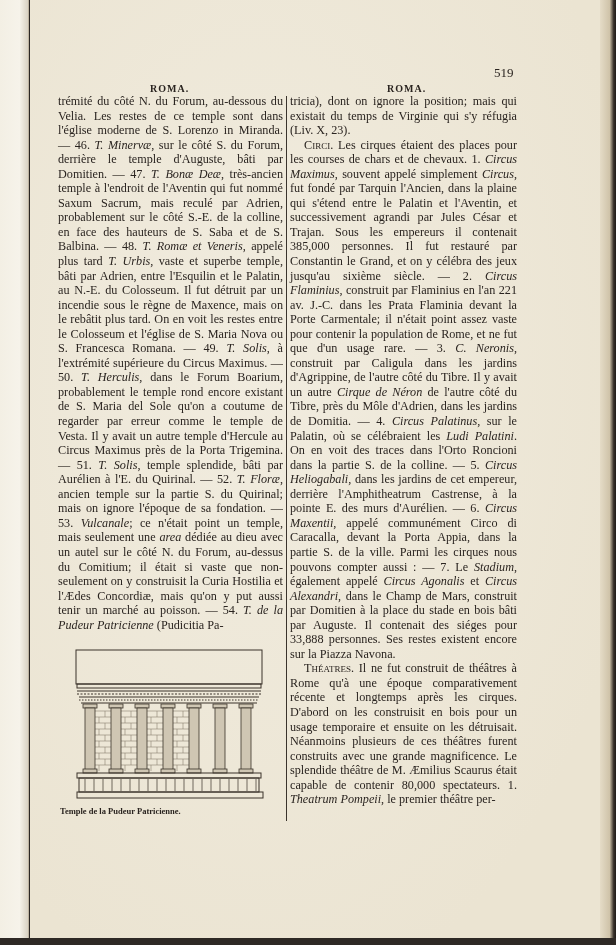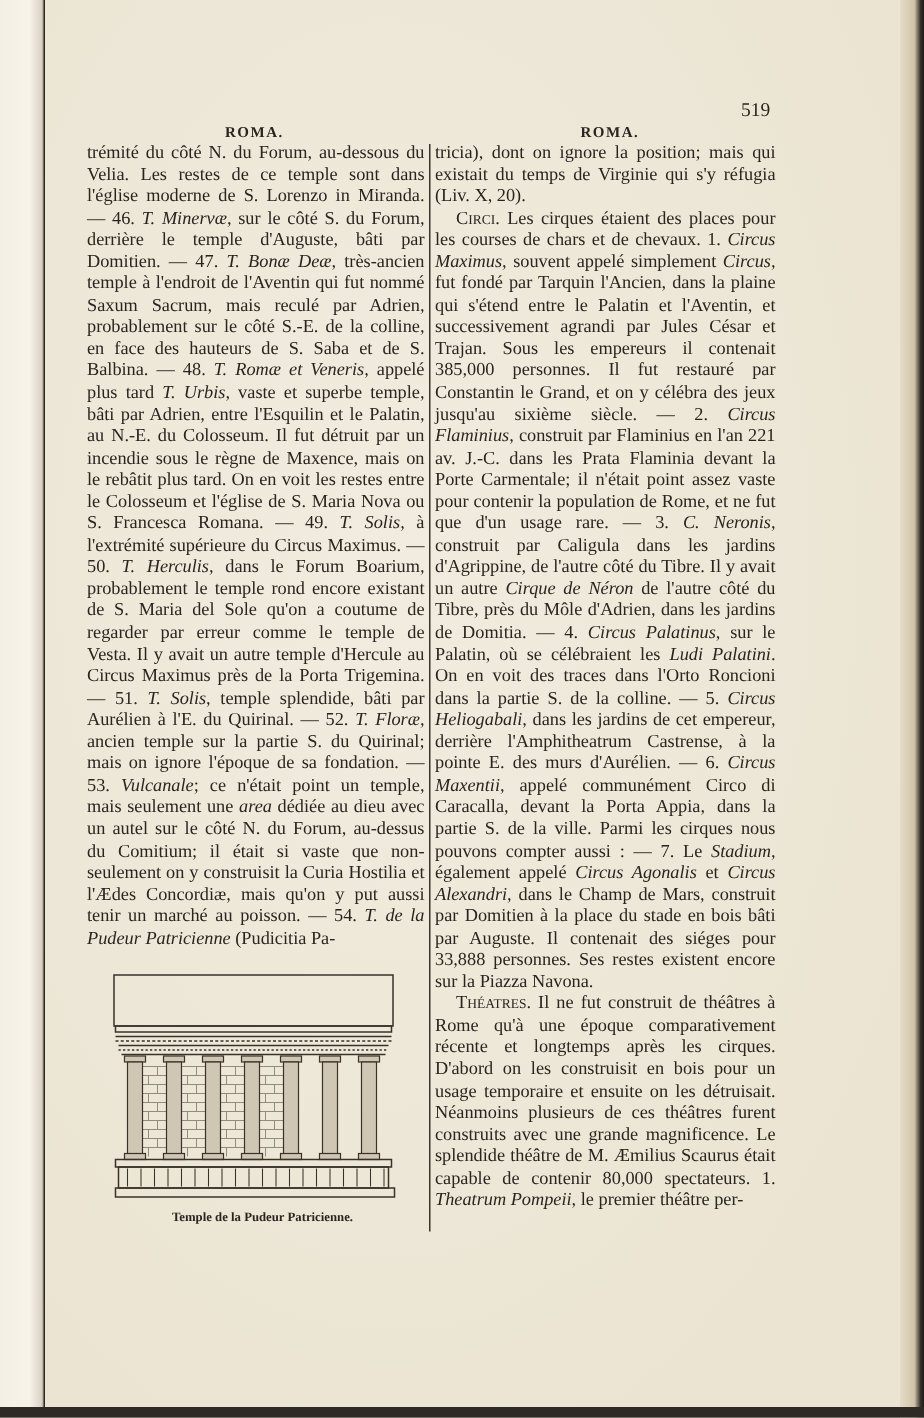--- a/index.html
+++ b/index.html
@@ -40,21 +40,21 @@
   .col .indent { text-indent:14px; }
   .rule {
     position:absolute; left:286px; top:96px; width:1px; height:725px; background:#3a332c;
   }
   .sc { font-variant:small-caps; font-weight:normal; }
   i { font-style:italic; }
   .figure {
     position:absolute; left:75px; top:648px; width:192px; height:160px;
   }
   .caption {
-    position:absolute; left:60px; top:806px; width:230px; text-align:center;
+    position:absolute; left:60px; top:806px; width:230px; text-align:left;
     font-size:8.5px; font-weight:bold;
   }
 </style>
 </head>
 <body>
 
 <div class="left-edge"></div>
 <div class="page"></div>
 <div class="right-edge"></div>
 <div class="bottom-dark"></div>
@@ -212,20 +212,20 @@
         <line x1="154" x2="154" y1="131" y2="143"></line>
         <line x1="163" x2="163" y1="131" y2="143"></line>
         <line x1="172" x2="172" y1="131" y2="143"></line>
         <line x1="181" x2="181" y1="131" y2="143"></line>
       </g>
   </svg>
 </div>
 <div class="caption">Temple de la Pudeur Patricienne.</div>
 
 <div class="col col-right">
-  <p>tricia), dont on ignore la position; mais qui existait du temps de Virginie qui s'y réfugia (Liv. X, 20).</p>
+  <p>tricia), dont on ignore la position; mais qui existait du temps de Virginie qui s'y réfugia (Liv. X, 23).</p>
   <p class="indent">
     <span class="sc">Circi.</span><span> Les cirques étaient des places pour les courses de chars et de chevaux. 1. </span><i>Circus Maximus</i><span>, souvent appelé simplement </span><i>Circus</i><span>, fut fondé par Tarquin l'Ancien, dans la plaine qui s'étend entre le Palatin et l'Aventin, et successivement agrandi par Jules César et Trajan. Sous les empereurs il contenait 385,000 personnes. Il fut restauré par Constantin le Grand, et on y célébra des jeux jusqu'au sixième siècle. — 2. </span><i>Circus Flaminius</i><span>, construit par Flaminius en l'an 221 av. J.-C. dans les Prata Flaminia devant la Porte Carmentale; il n'était point assez vaste pour contenir la population de Rome, et ne fut que d'un usage rare. — 3. </span><i>C. Neronis</i><span>, construit par Caligula dans les jardins d'Agrippine, de l'autre côté du Tibre. Il y avait un autre </span><i>Cirque de Néron</i><span> de l'autre côté du Tibre, près du Môle d'Adrien, dans les jardins de Domitia. — 4. </span><i>Circus Palatinus</i><span>, sur le Palatin, où se célébraient les </span><i>Ludi Palatini</i><span>. On en voit des traces dans l'Orto Roncioni dans la partie S. de la colline. — 5. </span><i>Circus Heliogabali</i><span>, dans les jardins de cet empereur, derrière l'Amphitheatrum Castrense, à la pointe E. des murs d'Aurélien. — 6. </span><i>Circus Maxentii</i><span>, appelé communément Circo di Caracalla, devant la Porta Appia, dans la partie S. de la ville. Parmi les cirques nous pouvons compter aussi : — 7. Le </span><i>Stadium</i><span>, également appelé </span><i>Circus Agonalis</i><span> et </span><i>Circus Alexandri</i><span>, dans le Champ de Mars, construit par Domitien à la place du stade en bois bâti par Auguste. Il contenait des siéges pour 33,888 personnes. Ses restes existent encore sur la Piazza Navona.</span>
   </p>
   <p class="indent">
     <span class="sc">Théatres.</span><span> Il ne fut construit de théâtres à Rome qu'à une époque comparativement récente et longtemps après les cirques. D'abord on les construisit en bois pour un usage temporaire et ensuite on les détruisait. Néanmoins plusieurs de ces théâtres furent construits avec une grande magnificence. Le splendide théâtre de M. Æmilius Scaurus était capable de contenir 80,000 spectateurs. 1. </span><i>Theatrum Pompeii</i><span>, le premier théâtre per-</span>
   </p>
 </div>
 
 </body></html>

